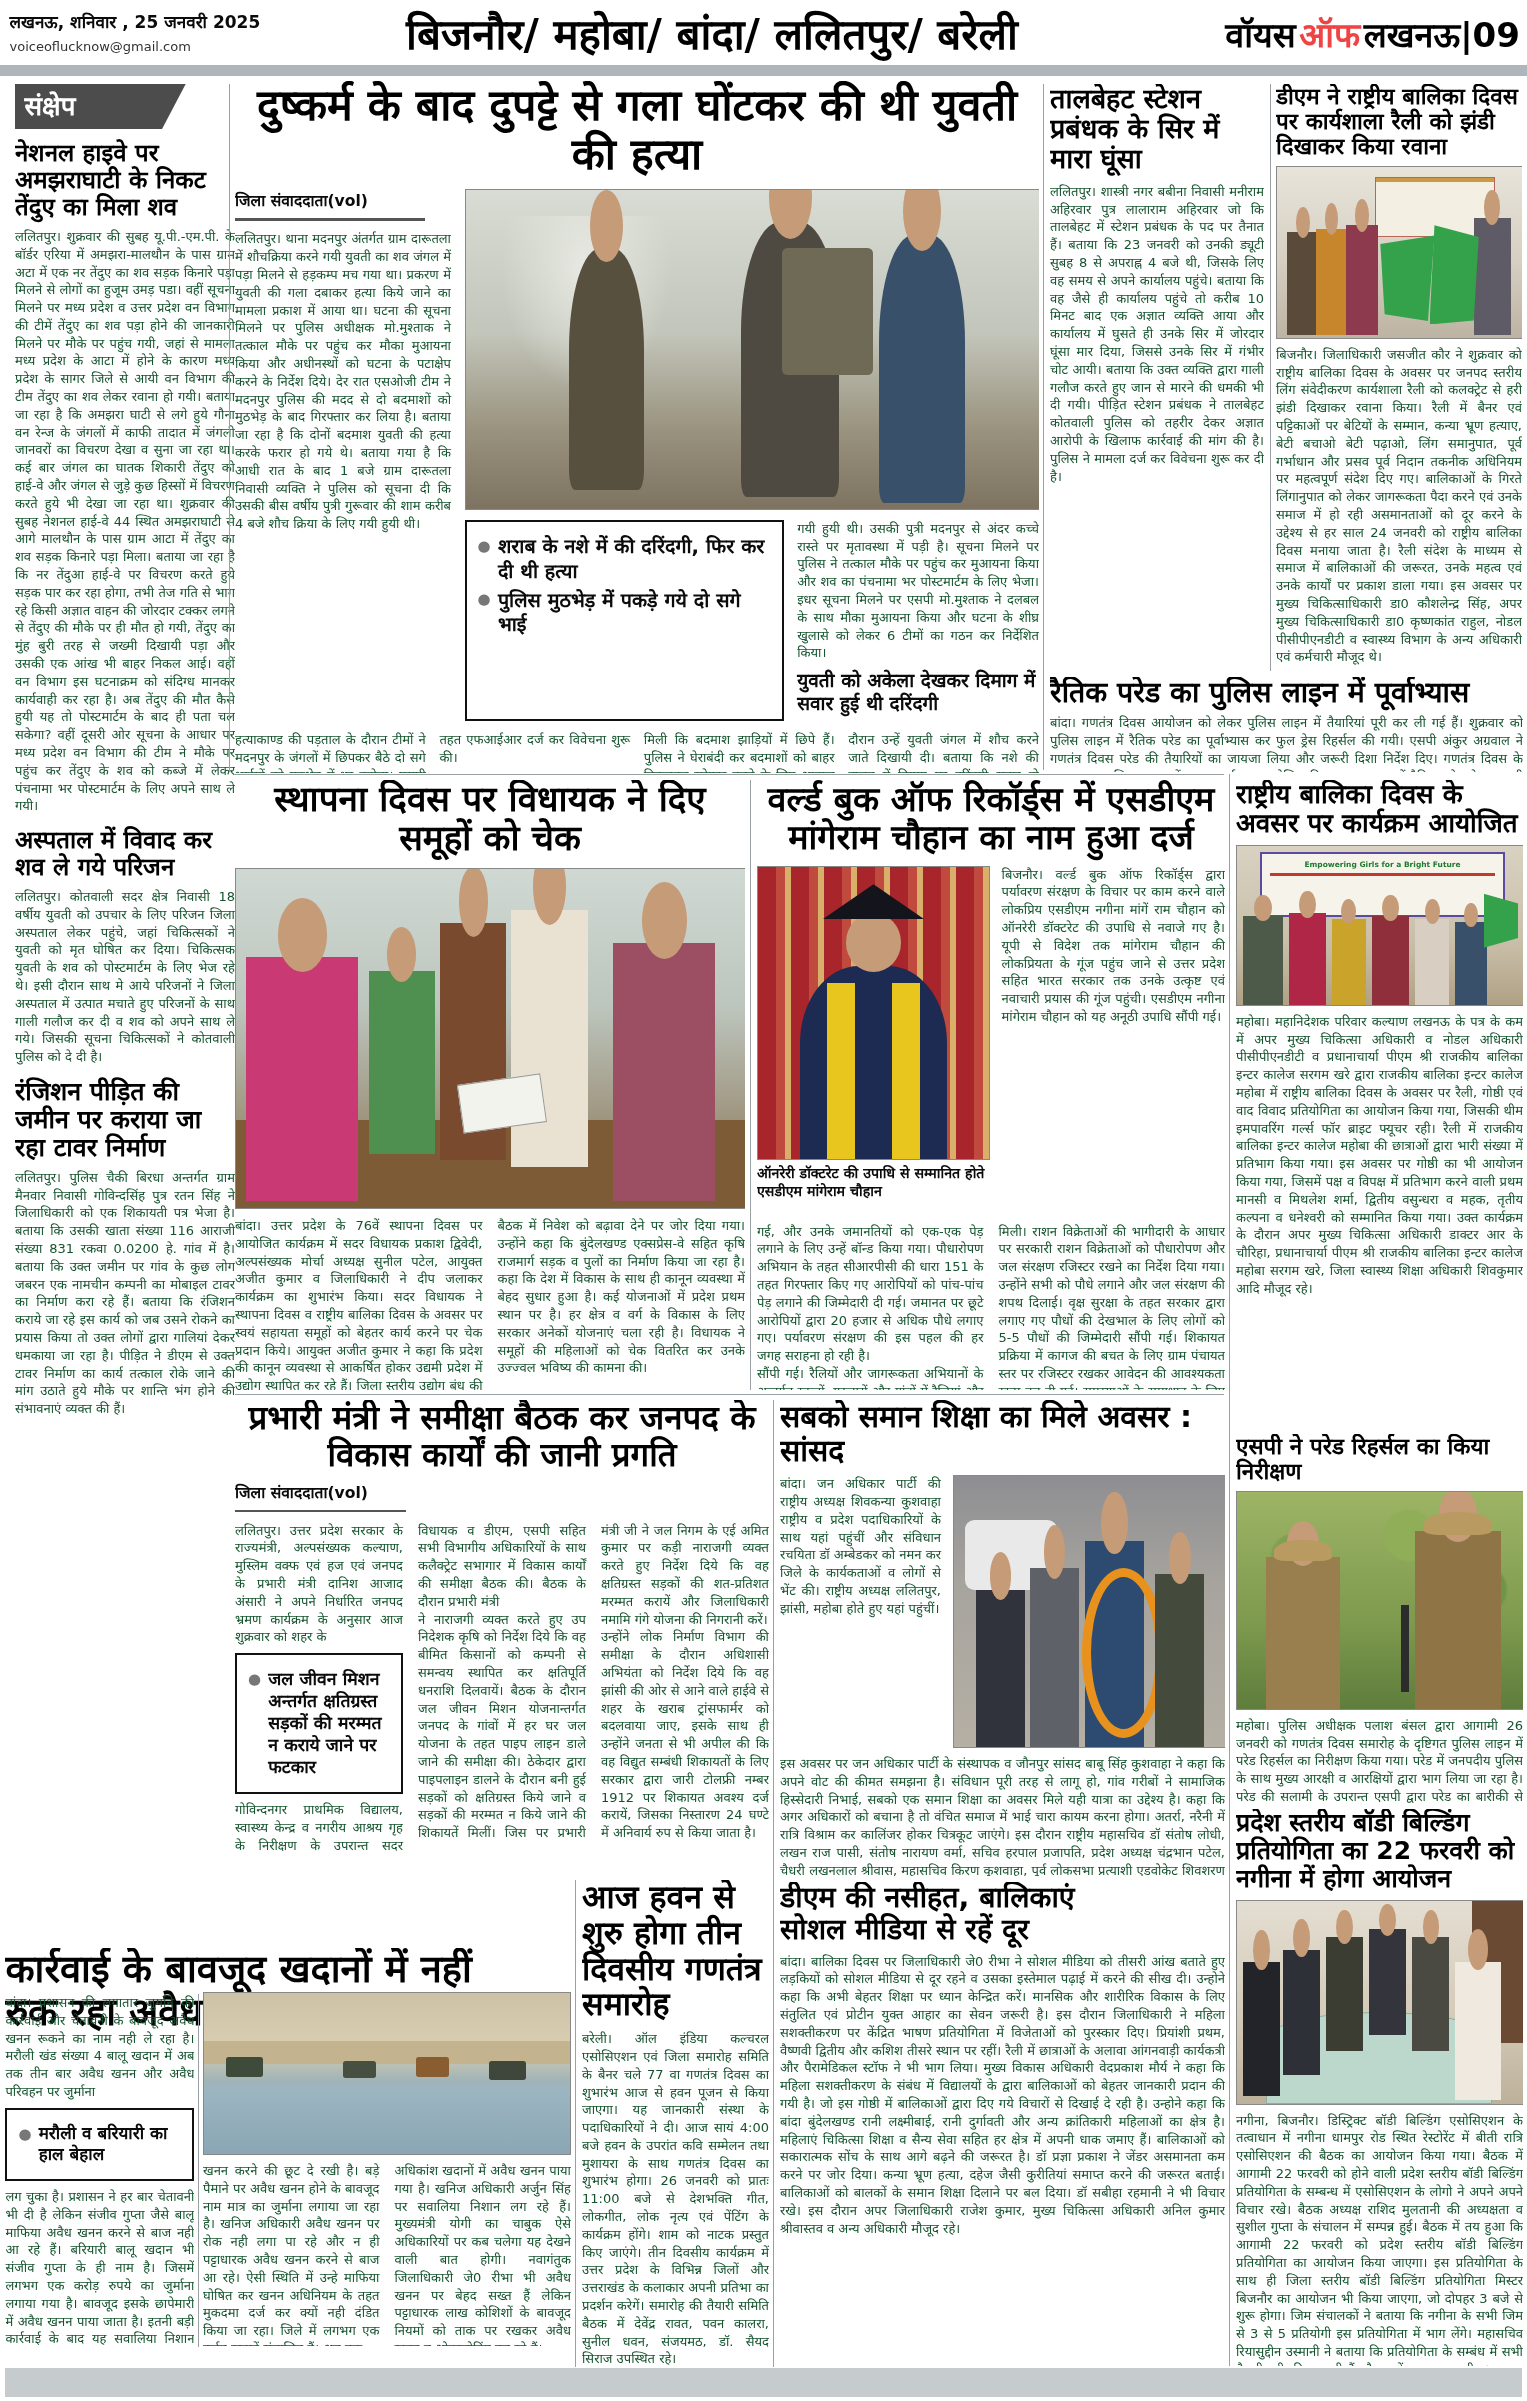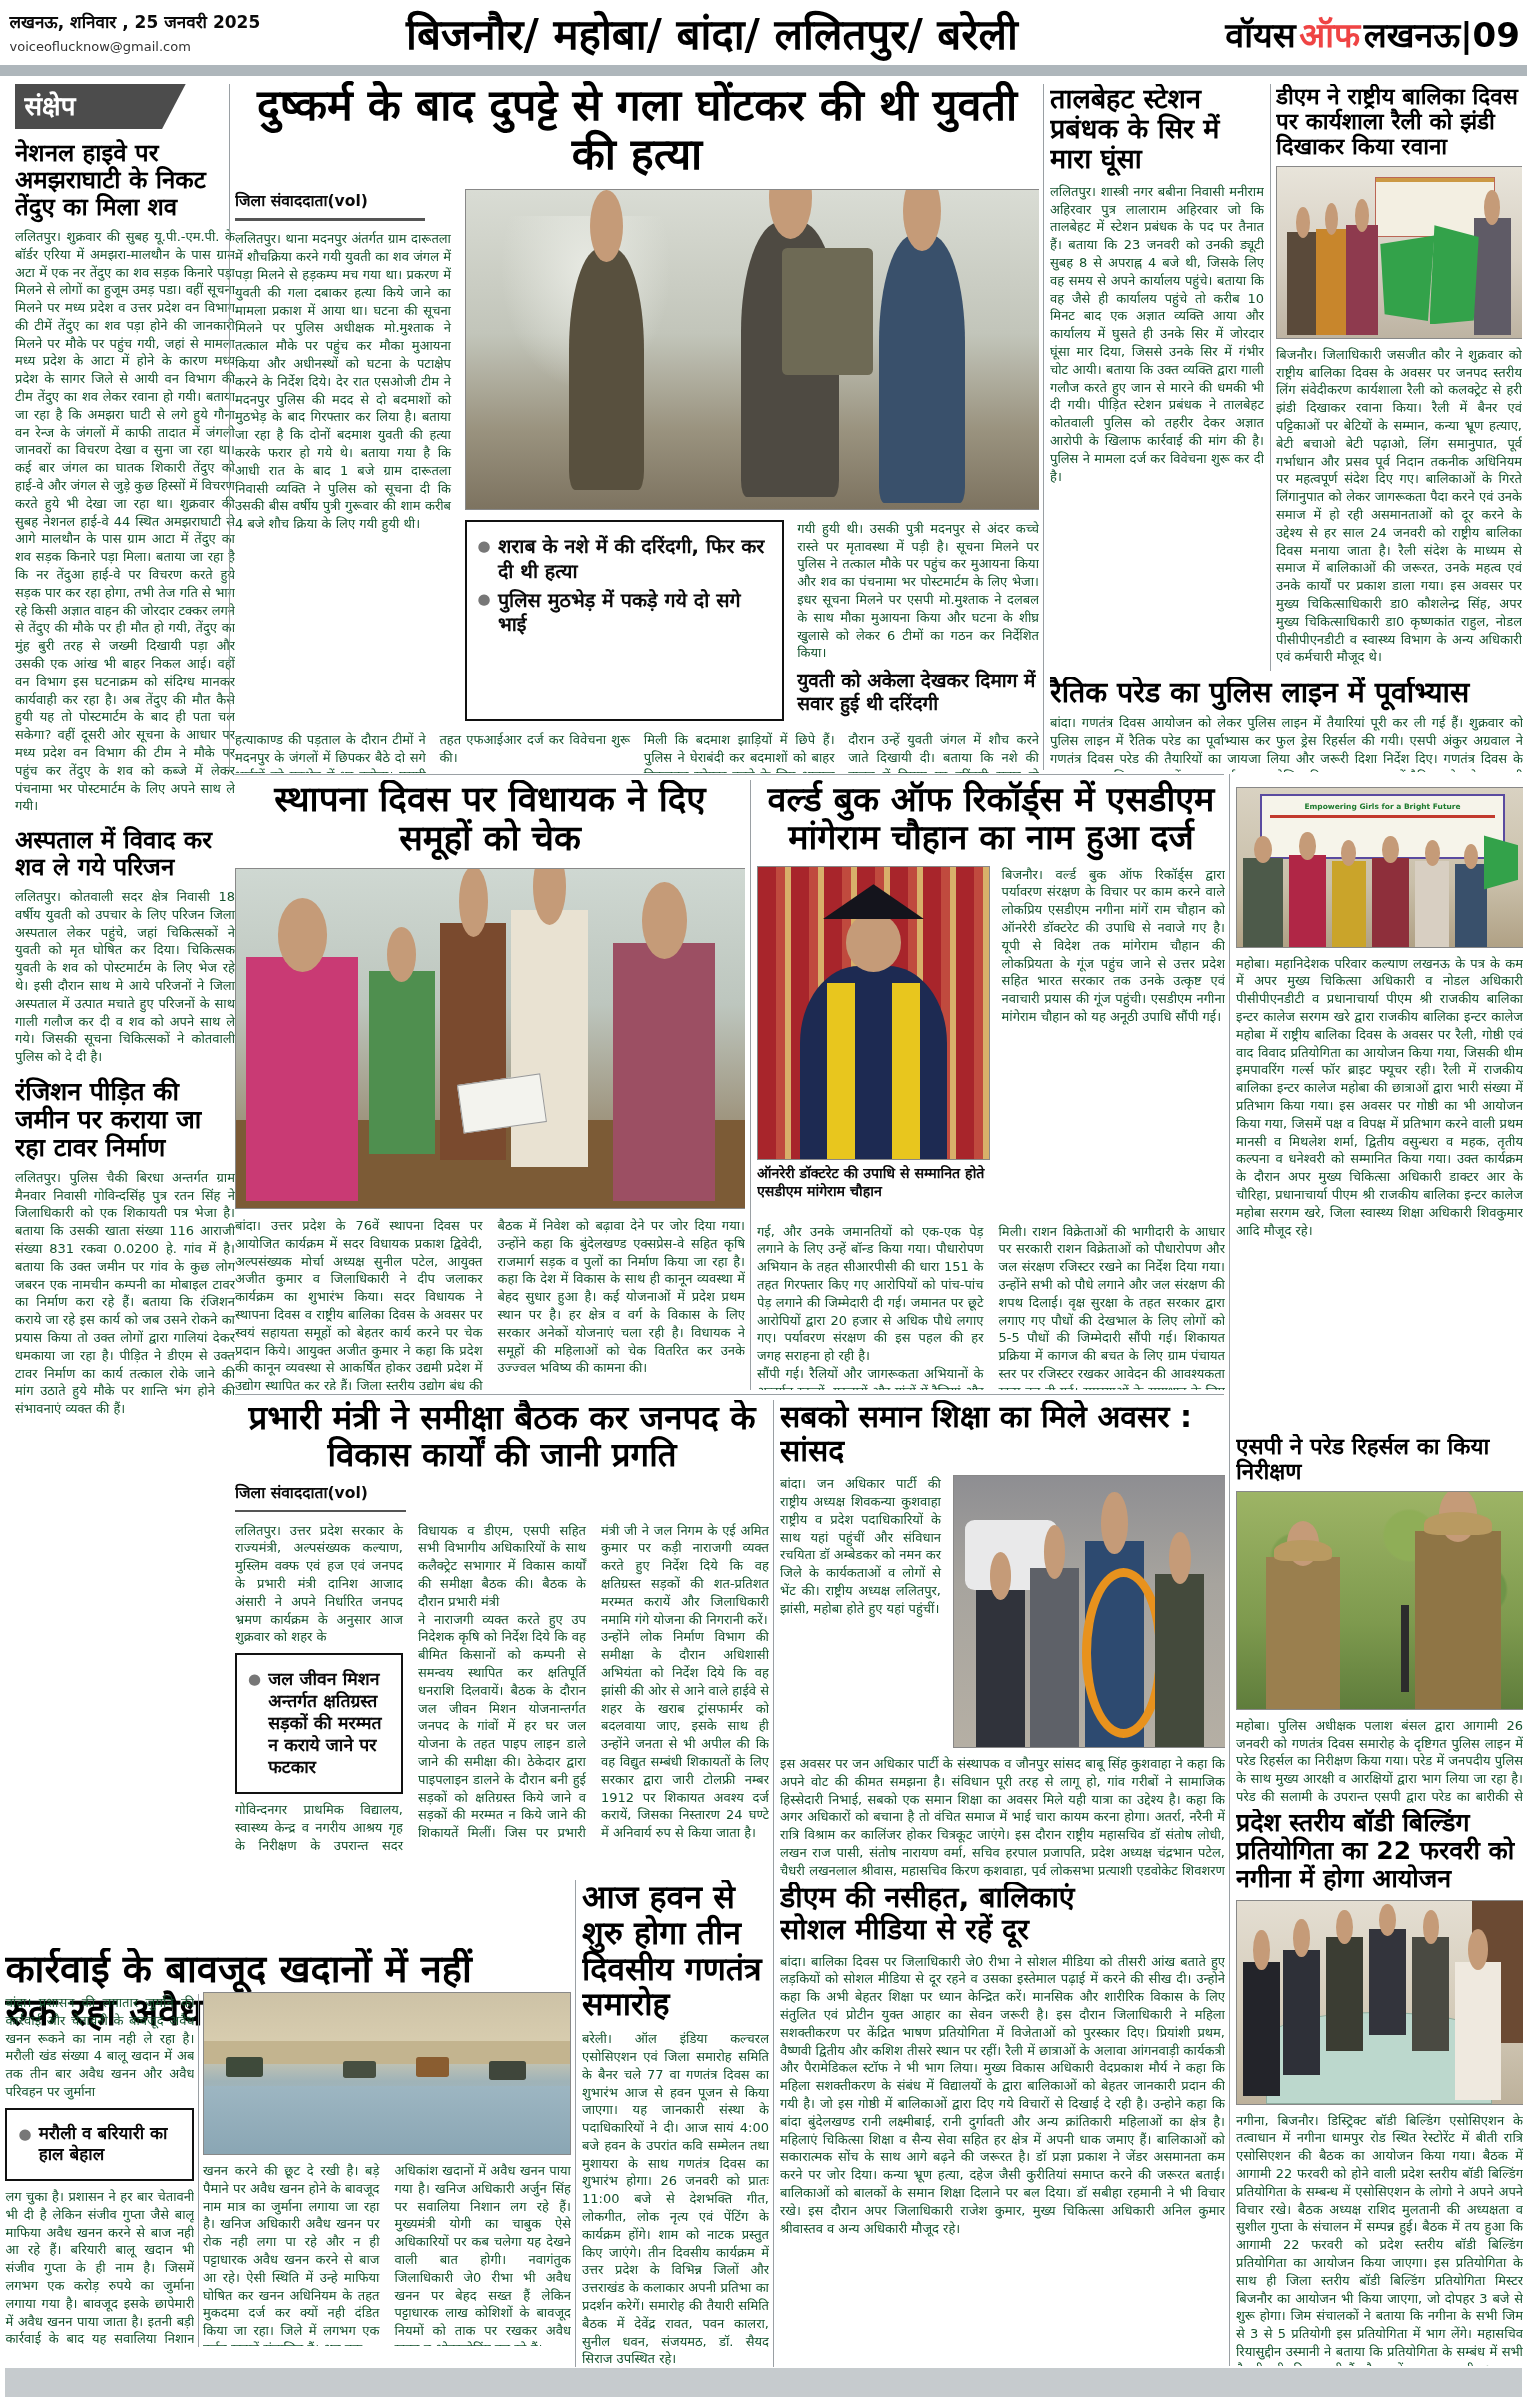--- a/index.html
+++ b/index.html
@@ -157,20 +157,21 @@
       <div class="body-text">बिजनौर। वर्ल्ड बुक ऑफ रिकॉर्ड्स द्वारा पर्यावरण संरक्षण के विचार पर काम करने वाले लोकप्रिय एसडीएम नगीना मांगें राम चौहान को ऑनरेरी डॉक्टरेट की उपाधि से नवाजे गए है। यूपी से विदेश तक मांगेराम चौहान की लोकप्रियता के गूंज पहुंच जाने से उत्तर प्रदेश सहित भारत सरकार तक उनके उत्कृष्ट एवं नवाचारी प्रयास की गूंज पहुंची। एसडीएम नगीना मांगेराम चौहान को यह अनूठी उपाधि सौंपी गई।</div>
     </div>
     <div style="column-count:2;column-gap:15px;margin-top:22px;">
       <div class="body-text">गई, और उनके जमानतियों को एक-एक पेड़ लगाने के लिए उन्हें बॉन्ड किया गया। पौधारोपण अभियान के तहत सीआरपीसी की धारा 151 के तहत गिरफ्तार किए गए आरोपियों को पांच-पांच पेड़ लगाने की जिम्मेदारी दी गई। जमानत पर छूटे आरोपियों द्वारा 20 हजार से अधिक पौधे लगाए गए। पर्यावरण संरक्षण की इस पहल की हर जगह सराहना हो रही है।</div>
       <div class="body-text">सौंपी गई। रैलियों और जागरूकता अभियानों के अन्तर्गत स्कूलों, गुरुद्वारों और गांवों में रैलियां और सेमिनार आयोजित किए गए। लोगों को जल के अंधाधुंध उपयोग और भूजल स्तर में गिरावट के प्रति जागरूक किया गया। जिसमें अटूट सफलता मिली। राशन विक्रेताओं की भागीदारी के आधार पर सरकारी राशन विक्रेताओं को पौधारोपण और जल संरक्षण रजिस्टर रखने का निर्देश दिया गया। उन्होंने सभी को पौधे लगाने और जल संरक्षण की शपथ दिलाई। वृक्ष सुरक्षा के तहत सरकार द्वारा लगाए गए पौधों की देखभाल के लिए लोगों को 5-5 पौधों की जिम्मेदारी सौंपी गई। शिकायत प्रक्रिया में कागज की बचत के लिए ग्राम पंचायत स्तर पर रजिस्टर रखकर आवेदन की आवश्यकता खत्म कर दी गई। समस्याओं के समाधान के लिए डिजिटल माध्यम (व्हाट्सएप) का उपयोग किया गया।</div>
     </div>
   </div>
   <div class="vr" style="left:1229px;top:774px;height:1592px;"></div>
 
   <div class="abs ovh" style="left:1236px;top:780px;width:287px;height:648px;">
+    <div class="hl" style="font-size:26px;">राष्ट्रीय बालिका दिवस के अवसर पर कार्यक्रम आयोजित</div>
     <div class="photo" style="width:100%;height:159px;margin-top:6.8px;">
       <div class="sky" style="background:linear-gradient(180deg,#d9d2c2 0%,#c9bfa9 60%,#b0a185 100%);"></div>
       <div class="band" style="left:8%;top:4%;width:84%;height:38%;background:#f6f4ea;border:2px solid #5a4ba0;">
         <div style="font-size:7.5px;color:#1d7a2e;font-weight:bold;text-align:center;margin-top:5.4px;">Empowering Girls for a Bright Future</div>
         <div style="height:3.4px;background:#c23a2e;margin:4.1px 8.1px 0 8.1px;"></div>
       </div>
       <div class="person" style="left:2%;top:44%;width:14%;height:56%;background:#4d5a4a;"></div>
       <div class="person" style="left:18%;top:42%;width:13%;height:58%;background:#b02646;"></div>
       <div class="person" style="left:33%;top:46%;width:12%;height:54%;background:#caa42a;"></div>
       <div class="person" style="left:47%;top:44%;width:13%;height:56%;background:#8e2f3b;"></div>

